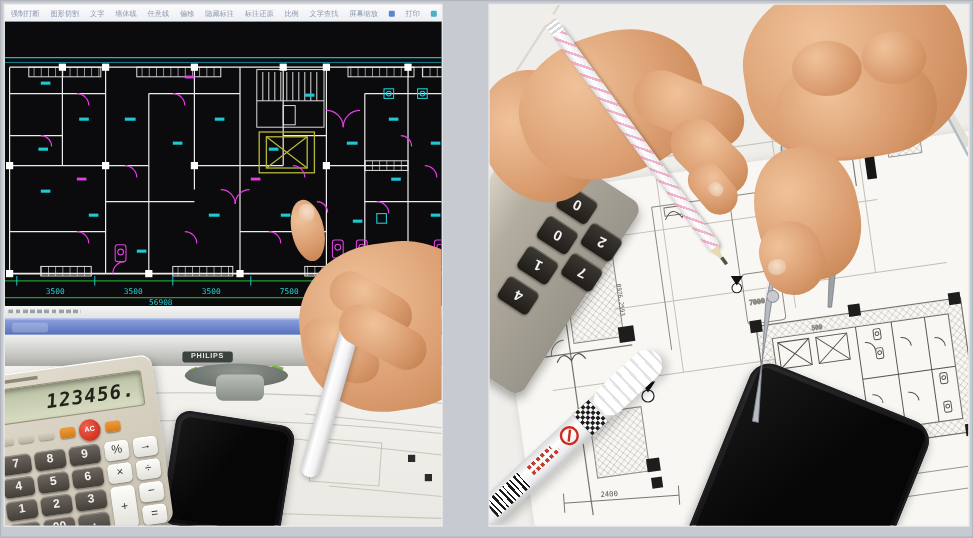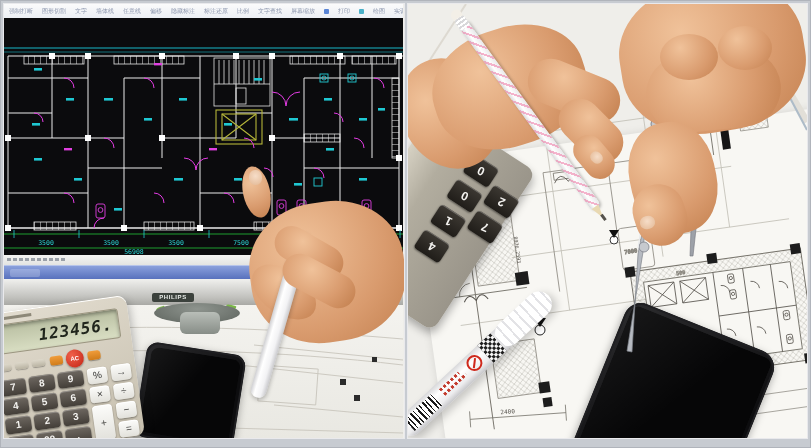--- a/index.html
+++ b/index.html
@@ -1,21 +1,21 @@
 <!DOCTYPE html>
 <html><head>
 <meta charset="utf-8">
 <style>
   html,body{margin:0;padding:0;}
   body{font-family:"Liberation Sans","DejaVu Sans",sans-serif;background:#9aa0a8;}
   #stage{position:relative;width:811px;height:448px;background:#c7cbd1;overflow:hidden;
          box-shadow:inset 0 0 0 1px #b0b4bb;}
   .photo{position:absolute;top:4px;height:434px;overflow:hidden;background:#efeeea;
          box-shadow:0 0 0 1px #e9e9ec;}
-  #photo-left{left:4px;width:364px;padding-left:36px;}
+  #photo-left{left:4px;width:364px;}
   #photo-right{left:408px;width:399px;}
   .abs{position:absolute;}
   
   .menubar{left:0;top:0;width:399px;height:14px;background:linear-gradient(#fbfbfb,#eceff4);
            display:flex;align-items:center;gap:9px;padding-left:5px;box-sizing:border-box;
            font-size:6px;color:#8d97ae;white-space:nowrap;filter:blur(.3px);overflow:hidden;}
   .menubar .mi{flex:none;}
   .mb-ic{flex:none;width:5px;height:5px;border-radius:1px;}
   .cadscreen{left:0;top:14px;width:399px;height:237px;background:#0b0b0d;}
   .cmdbar{left:0;top:251px;width:399px;height:10px;background:linear-gradient(#f4f4f2,#e3e4e2);}

